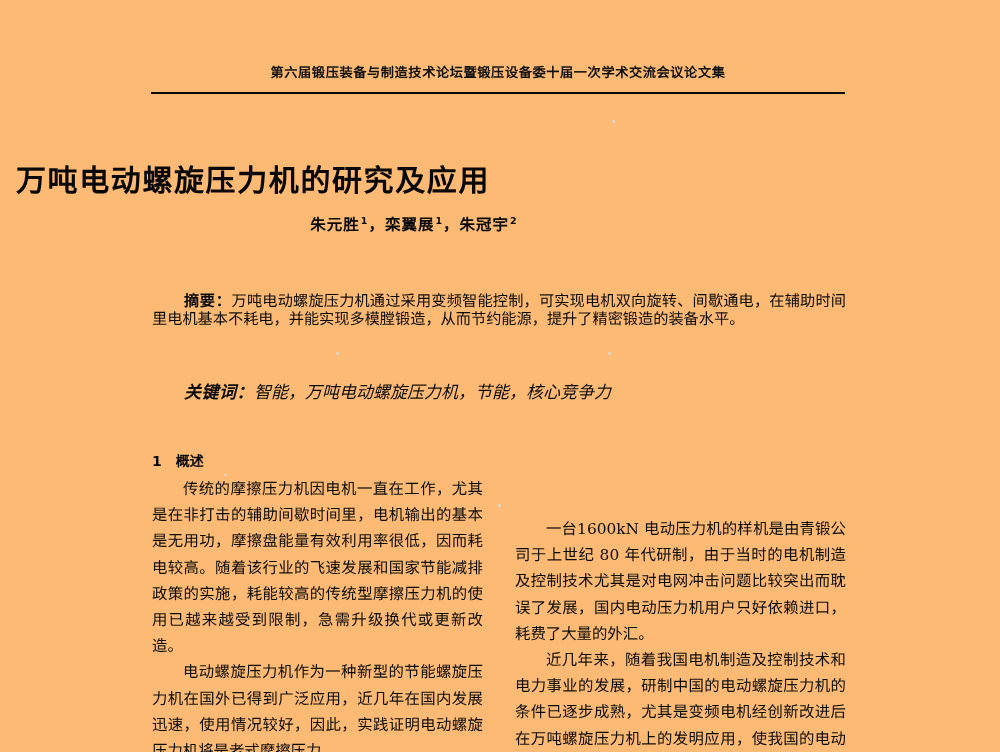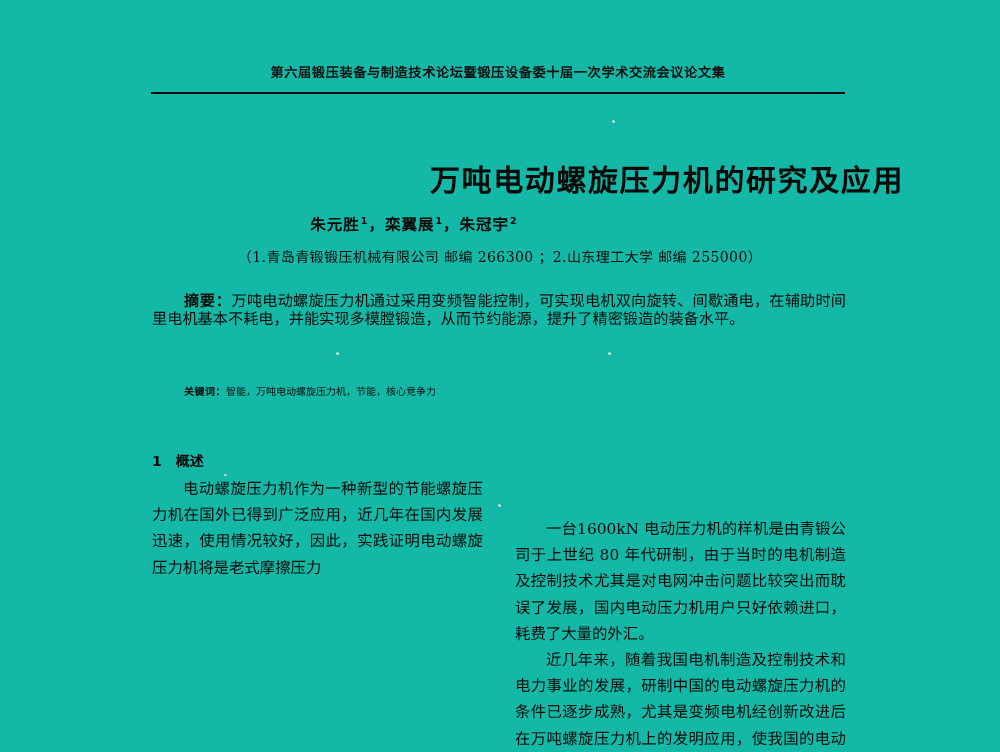--- a/index.html
+++ b/index.html
@@ -12,21 +12,21 @@
     height: 752px;
     overflow: hidden;
     font-family: "DejaVu Sans", "Liberation Sans", sans-serif;
     color: #0b0b0b;
   }
 
   .page {
     position: relative;
     width: 1000px;
     height: 752px;
-    background: #14b8a6;
+    background: #fdba74;
   }
 
   
   .running-header {
     position: absolute;
     left: 150px;
     top: 62px;
     width: 696px;
     text-align: center;
     font-family: "DejaVu Serif", "Liberation Serif", serif;
@@ -41,24 +41,24 @@
     left: 151px;
     top: 92px;
     width: 694px;
     height: 0;
     border-top: 2.2px solid #0a0a0a;
   }
 
   
   .doc-title {
     position: absolute;
-    left: 0;
+    left: 16px;
     top: 136px;
     width: 904px;
-    text-align: right;
+    text-align: left;
     font-family: "DejaVu Sans", "Liberation Sans", sans-serif;
     font-weight: 700;
     font-size: 30px;
     letter-spacing: 1.6px;
     color: #080808;
     white-space: nowrap;
   }
 
   .authors {
     position: absolute;
@@ -114,25 +114,26 @@
     font-weight: 700;
     letter-spacing: 0.5px;
   }
 
   .keywords-block {
     position: absolute;
     left: 152px;
     top: 379px;
     width: 694px;
     font-family: "DejaVu Serif", "Liberation Serif", serif;
-    font-size: 10px;
+    font-size: 17px;
     line-height: 26px;
     color: #0b0b0b;
     text-indent: 32px;
     white-space: nowrap;
+    font-style: italic;
   }
 
   
   .section-heading {
     position: absolute;
     left: 152px;
     top: 450px;
     font-family: "DejaVu Sans", "Liberation Sans", sans-serif;
     font-weight: 700;
     font-size: 14px;
@@ -196,36 +197,36 @@
 
   <div class="running-header">第六届锻压装备与制造技术论坛暨锻压设备委十届一次学术交流会议论文集</div>
   <div class="header-rule"></div>
 
   <h1 class="doc-title">万吨电动螺旋压力机的研究及应用</h1>
 
   <div class="authors">
     <span><span>朱元胜</span><sup>1</sup></span><span>，</span><span><span>栾翼展</span><sup>1</sup></span><span>，</span><span><span>朱冠宇</span><sup>2</sup></span>
   </div>
 
-  <div class="affiliation">（1.青岛青锻锻压机械有限公司 邮编 266300 ；2.山东理工大学 邮编 255000）</div>
 
   <div class="abstract-block">
     <span class="lead">摘要：</span><span>万吨电动螺旋压力机通过采用变频智能控制，可实现电机双向旋转、间歇通电，在辅助时间里电机基本不耗电，并能实现多模膛锻造，从而节约能源，提升了精密锻造的装备水平。</span>
   </div>
 
   <div class="keywords-block">
     <span class="lead">关键词：</span><span>智能，万吨电动螺旋压力机，节能，核心竞争力</span>
   </div>
 
   <div class="section-heading">
     <span class="num">1</span><span>概述</span>
   </div>
 
   <div class="columns">
     <div class="col col-left">
+      <p>传统的摩擦压力机因电机一直在工作，尤其是在非打击的辅助间歇时间里，电机输出的基本是无用功，摩擦盘能量有效利用率很低，因而耗电较高。随着该行业的飞速发展和国家节能减排政策的实施，耗能较高的传统型摩擦压力机的使用已越来越受到限制，急需升级换代或更新改造。</p>
       <p>电动螺旋压力机作为一种新型的节能螺旋压力机在国外已得到广泛应用，近几年在国内发展迅速，使用情况较好，因此，实践证明电动螺旋压力机将是老式摩擦压力</p>
     </div>
     <div class="col col-right">
       <p>一台1600kN 电动压力机的样机是由青锻公司于上世纪 80 年代研制，由于当时的电机制造及控制技术尤其是对电网冲击问题比较突出而耽误了发展，国内电动压力机用户只好依赖进口，耗费了大量的外汇。</p>
       <p>近几年来，随着我国电机制造及控制技术和电力事业的发展，研制中国的电动螺旋压力机的条件已逐步成熟，尤其是变频电机经创新改进后在万吨螺旋压力机上的发明应用，使我国的电动螺旋压力机有了一个跨越性的发展，填补了国内重型电动螺旋压力</p>
     </div>
   </div>
 
 </div>
 

